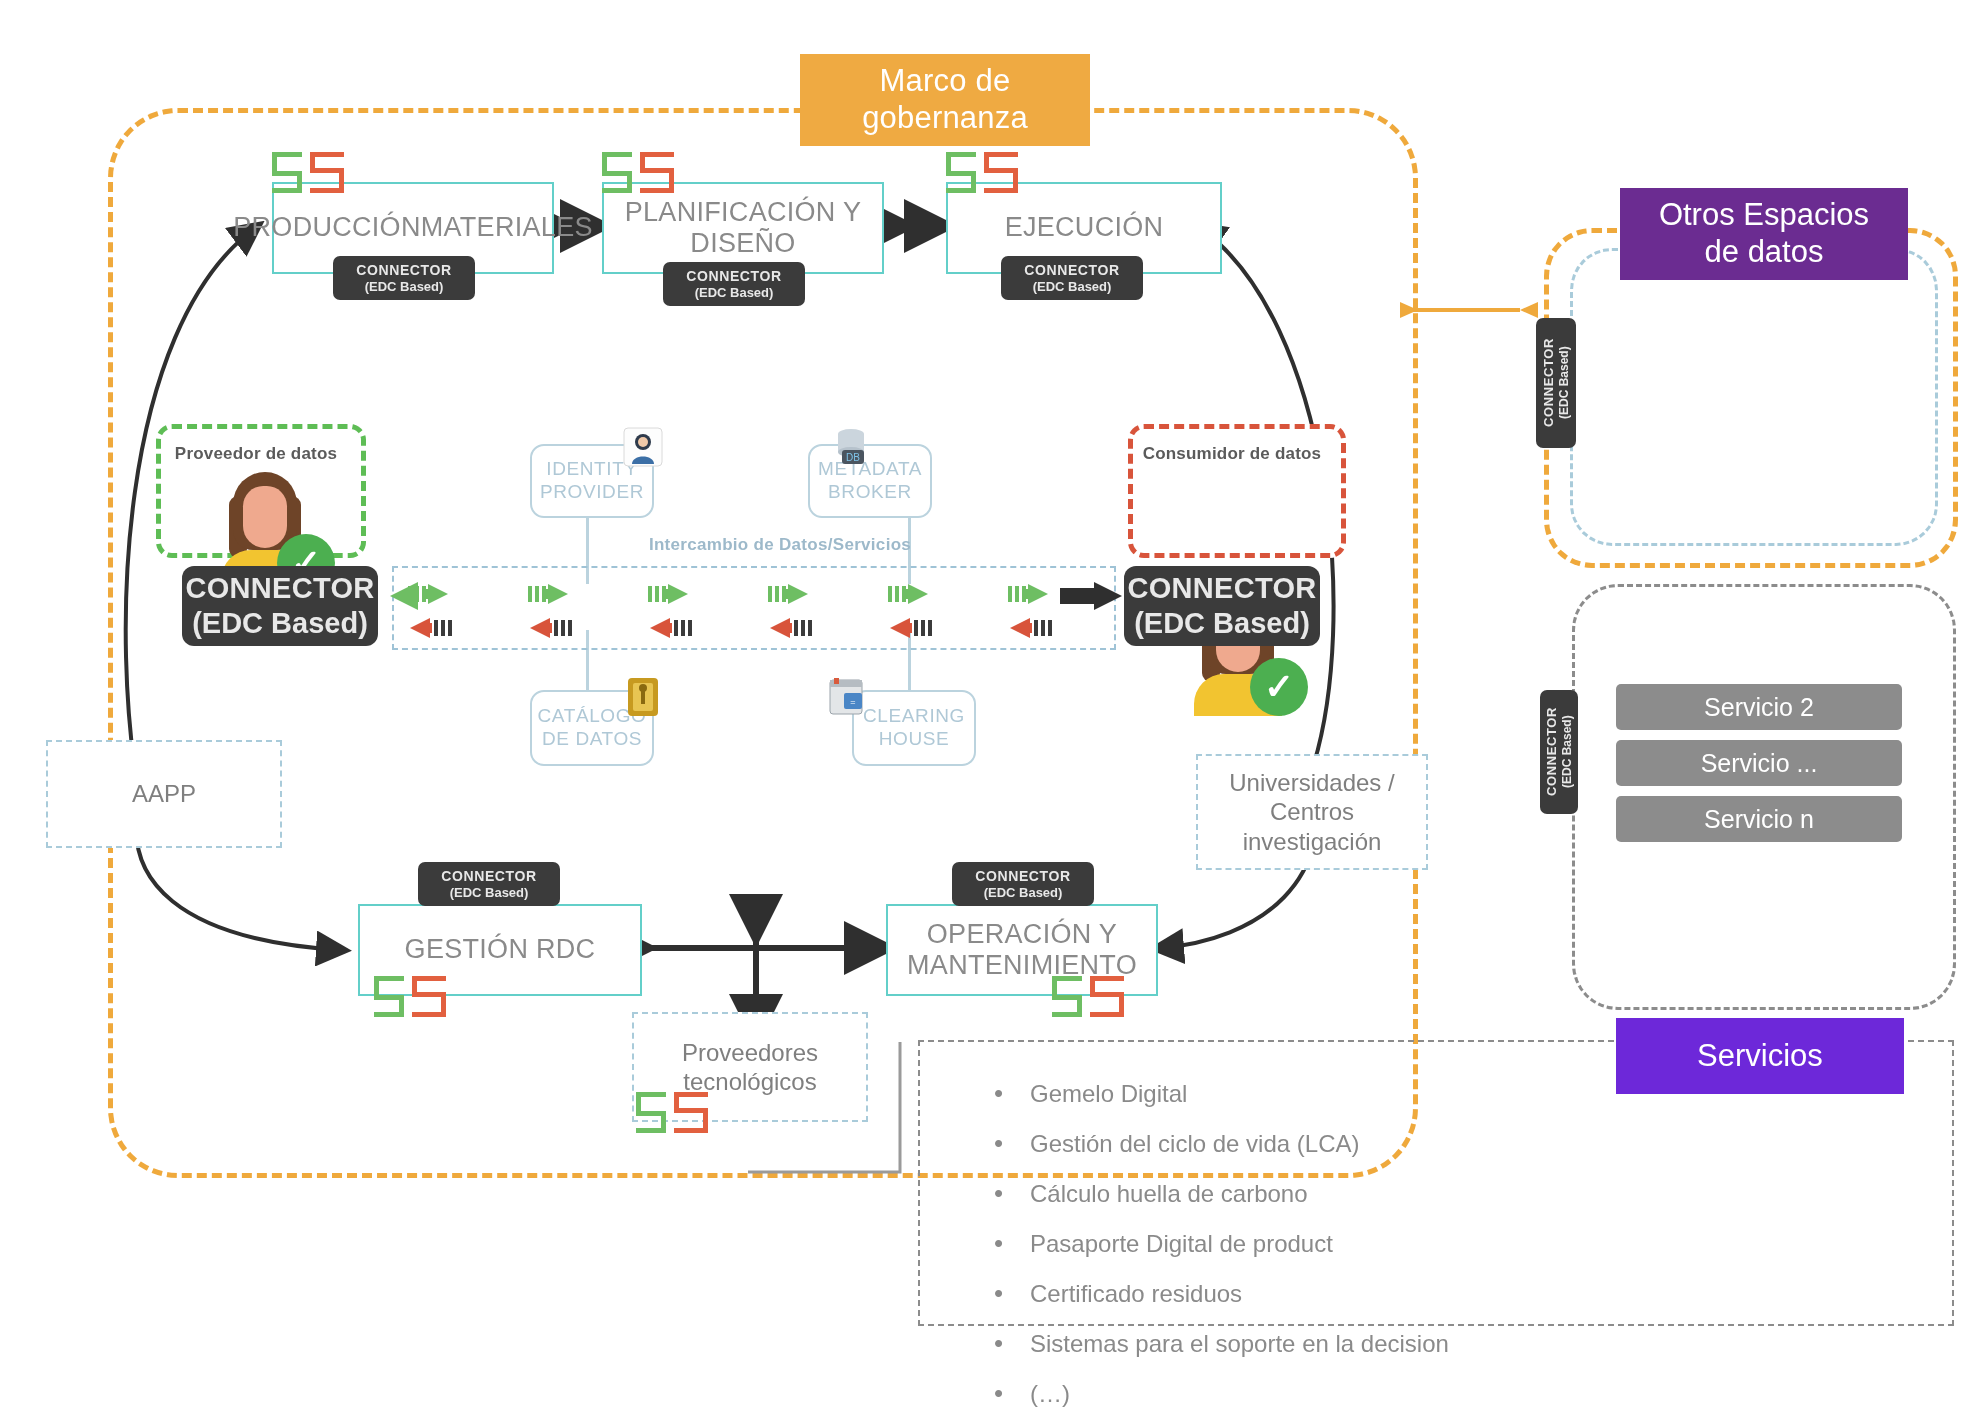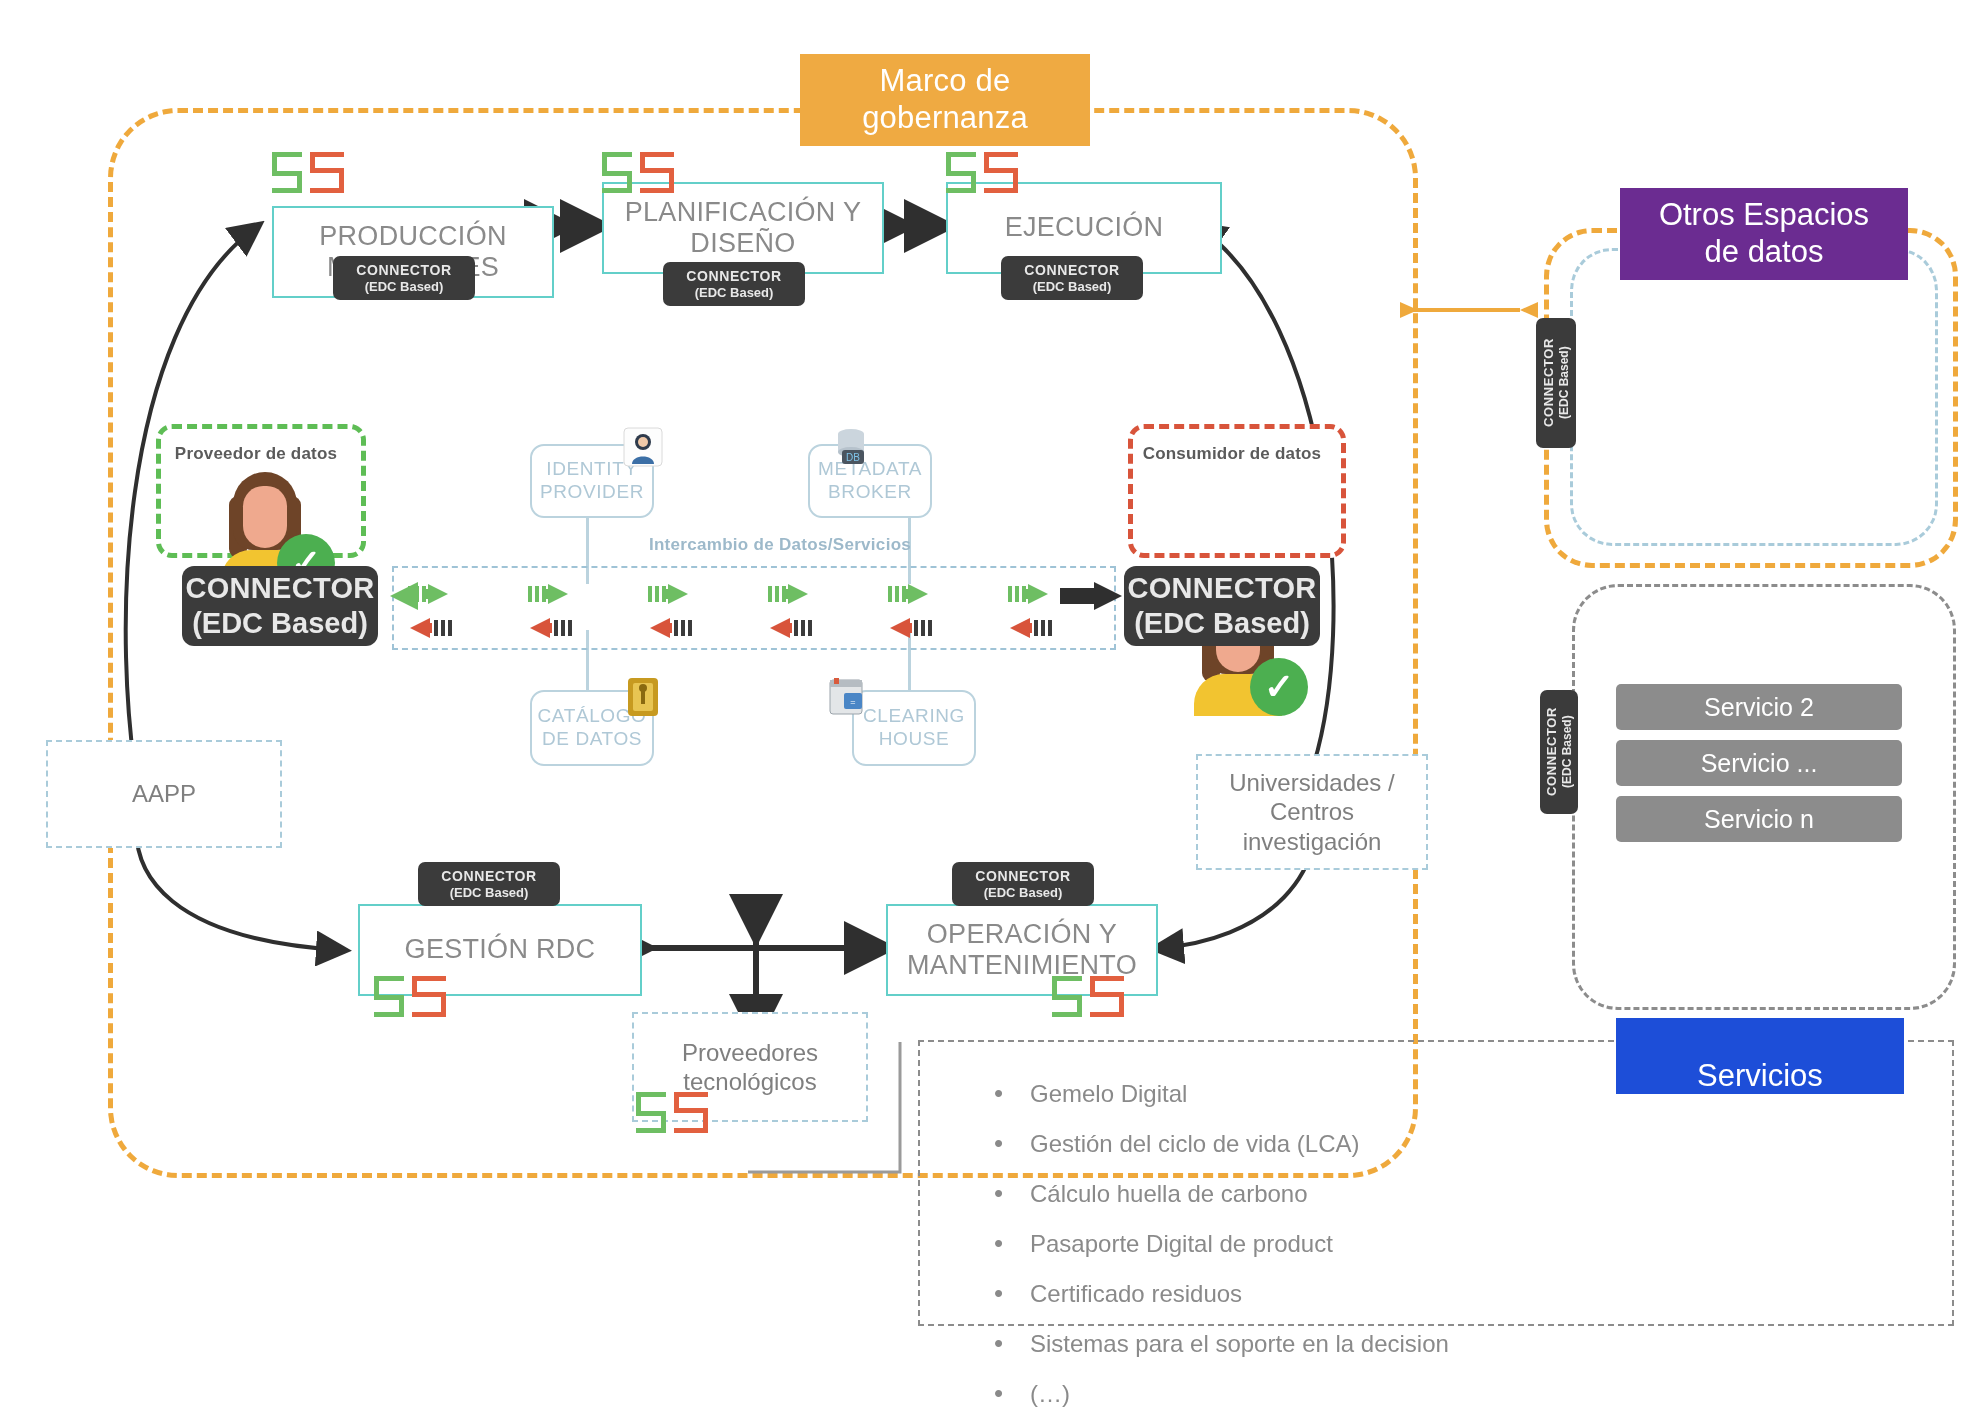--- a/index.html
+++ b/index.html
@@ -77,21 +77,21 @@
 
   
   .purple-title{background:#6B2C91;color:#fff;font-size:31px;line-height:1.18;}
   .ods-inner{border:3px dashed #A9CBDA;border-radius:42px;background:#fff;}
   .ods-outer{border:5px dashed #EFA93C;border-radius:48px;}
   .ceds{border:3px solid #6B2C91;border-radius:50%;color:#4A4A4A;font-size:17px;line-height:1.3;background:#fff;}
 
   
   .srv-frame{border:3px dashed #8C8C8C;border-radius:46px;background:#fff;}
   .srv-pill{background:#8C8C8C;color:#fff;border-radius:5px;font-size:25px;}
-  .srv-head{background:#1d4ed8;color:#fff;font-size:31px;align-items:flex-end;}
+  .srv-head{background:#6d28d9;color:#fff;font-size:31px;}
   .srv-outer{border:2px dashed #8C8C8C;}
 
   
   .bullets{color:#8A8A8A;font-size:24px;line-height:1.0;}
   .bullets ul{margin:0;padding:0 0 0 34px;list-style:none;}
   .bullets li{position:relative;padding:0 0 26px 36px;}
   .bullets li:before{content:"•";position:absolute;left:0;top:-2px;font-size:26px;color:#8A8A8A;}
 
   
   .av{position:relative;}
@@ -143,21 +143,21 @@
 
     <path class="line-gray" d="M748,1172 L900,1172 L900,1042"></path>
 
     <g stroke="#EFA93C" stroke-width="4" fill="none">
       <path d="M1408,310 L1520,310" stroke-dasharray="0"></path>
     </g>
     <path d="M1400,302 L1418,310 L1400,318 z" fill="#EFA93C"></path>
     <path d="M1538,302 L1520,310 L1538,318 z" fill="#EFA93C"></path>
   </svg>
 
-  <div class="abs proc ctr" style="left:272px;top:182px;width:278px;height:88px;flex-direction:column;margin-top:24px;">
+  <div class="abs proc ctr" style="left:272px;top:182px;width:278px;height:88px;flex-direction:row;">
     <span>PRODUCCIÓN</span>
     <span>MATERIALES</span>
   </div>
   <div class="abs brk" style="left:272px;top:152px;width:74px;height:44px;">
     <i class="g1"></i>
       <i class="g2"></i>
       <i class="g3"></i>
       <i class="g4"></i>
       <i class="g5"></i>
     <i class="r1"></i>

